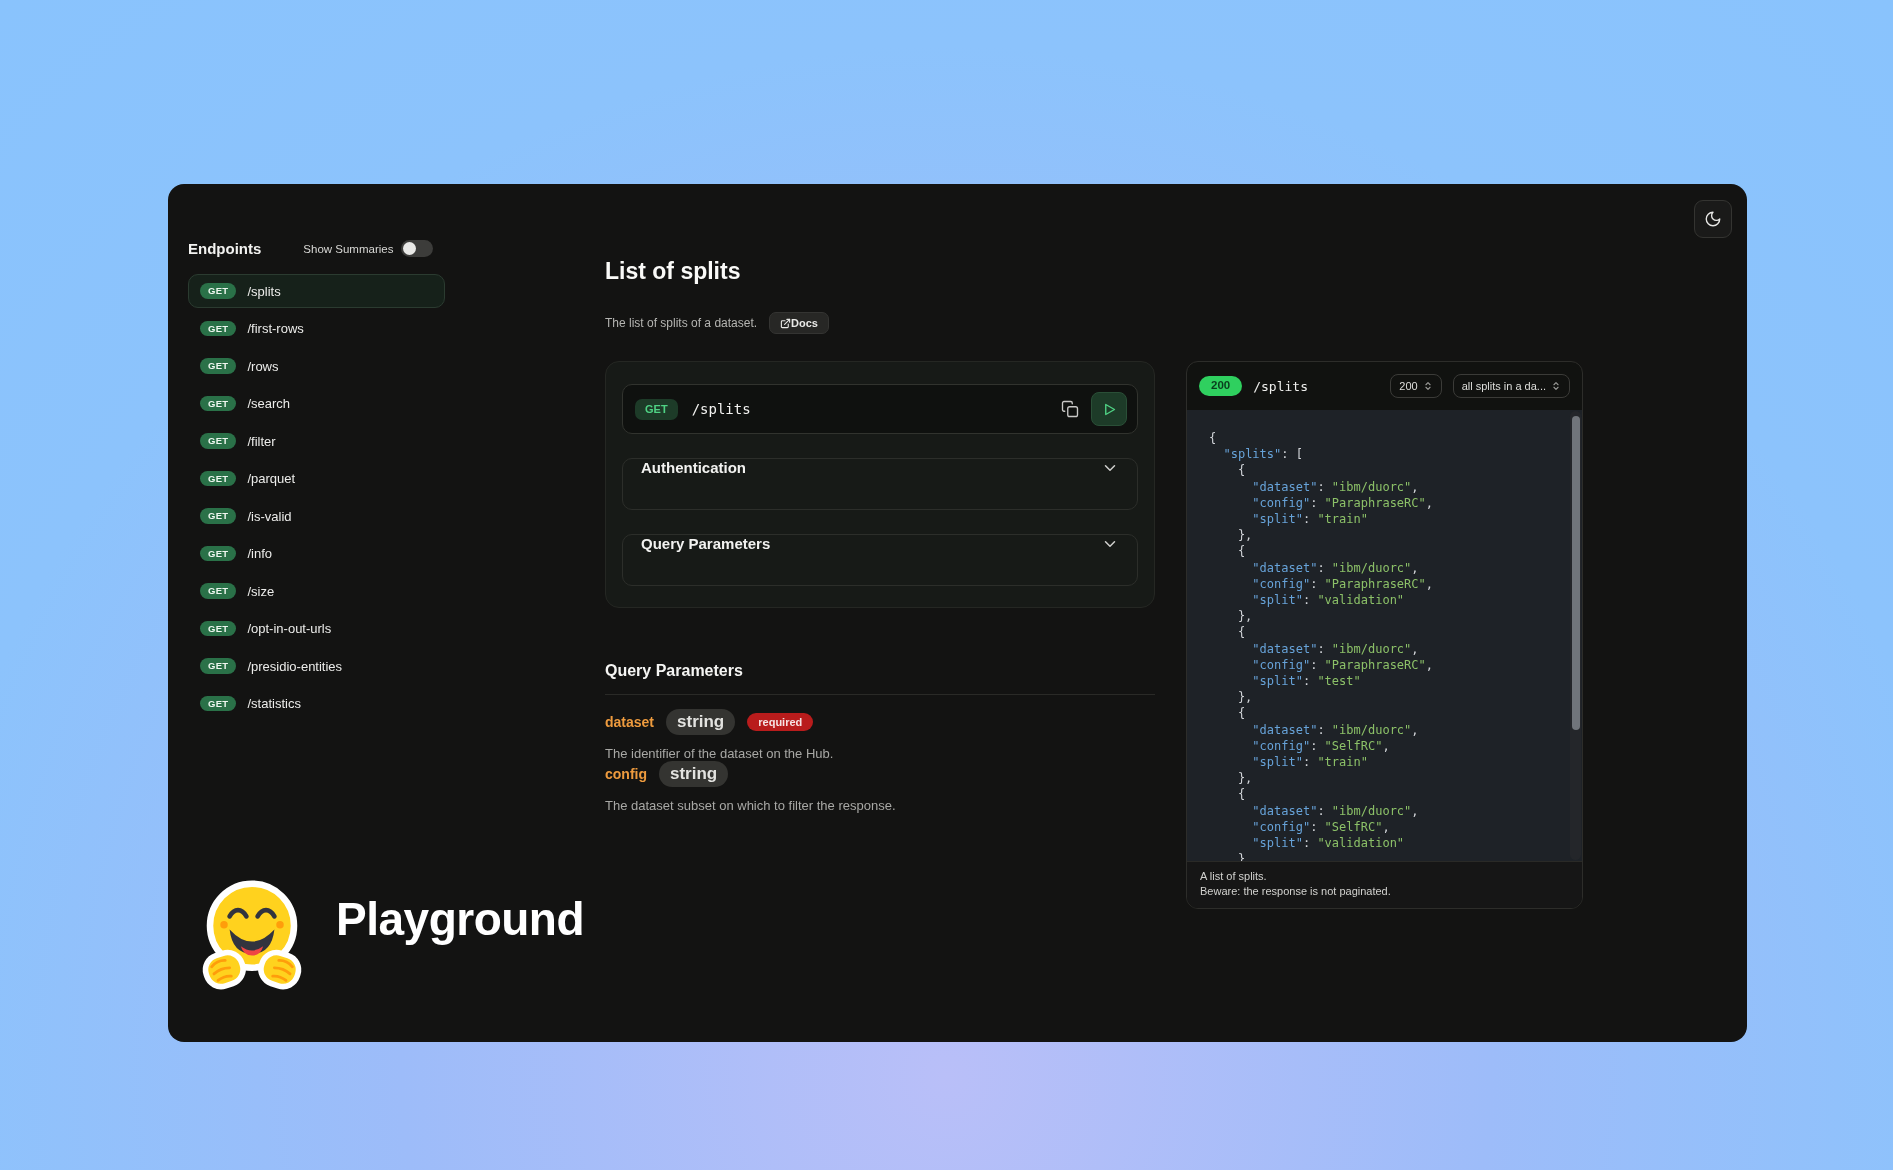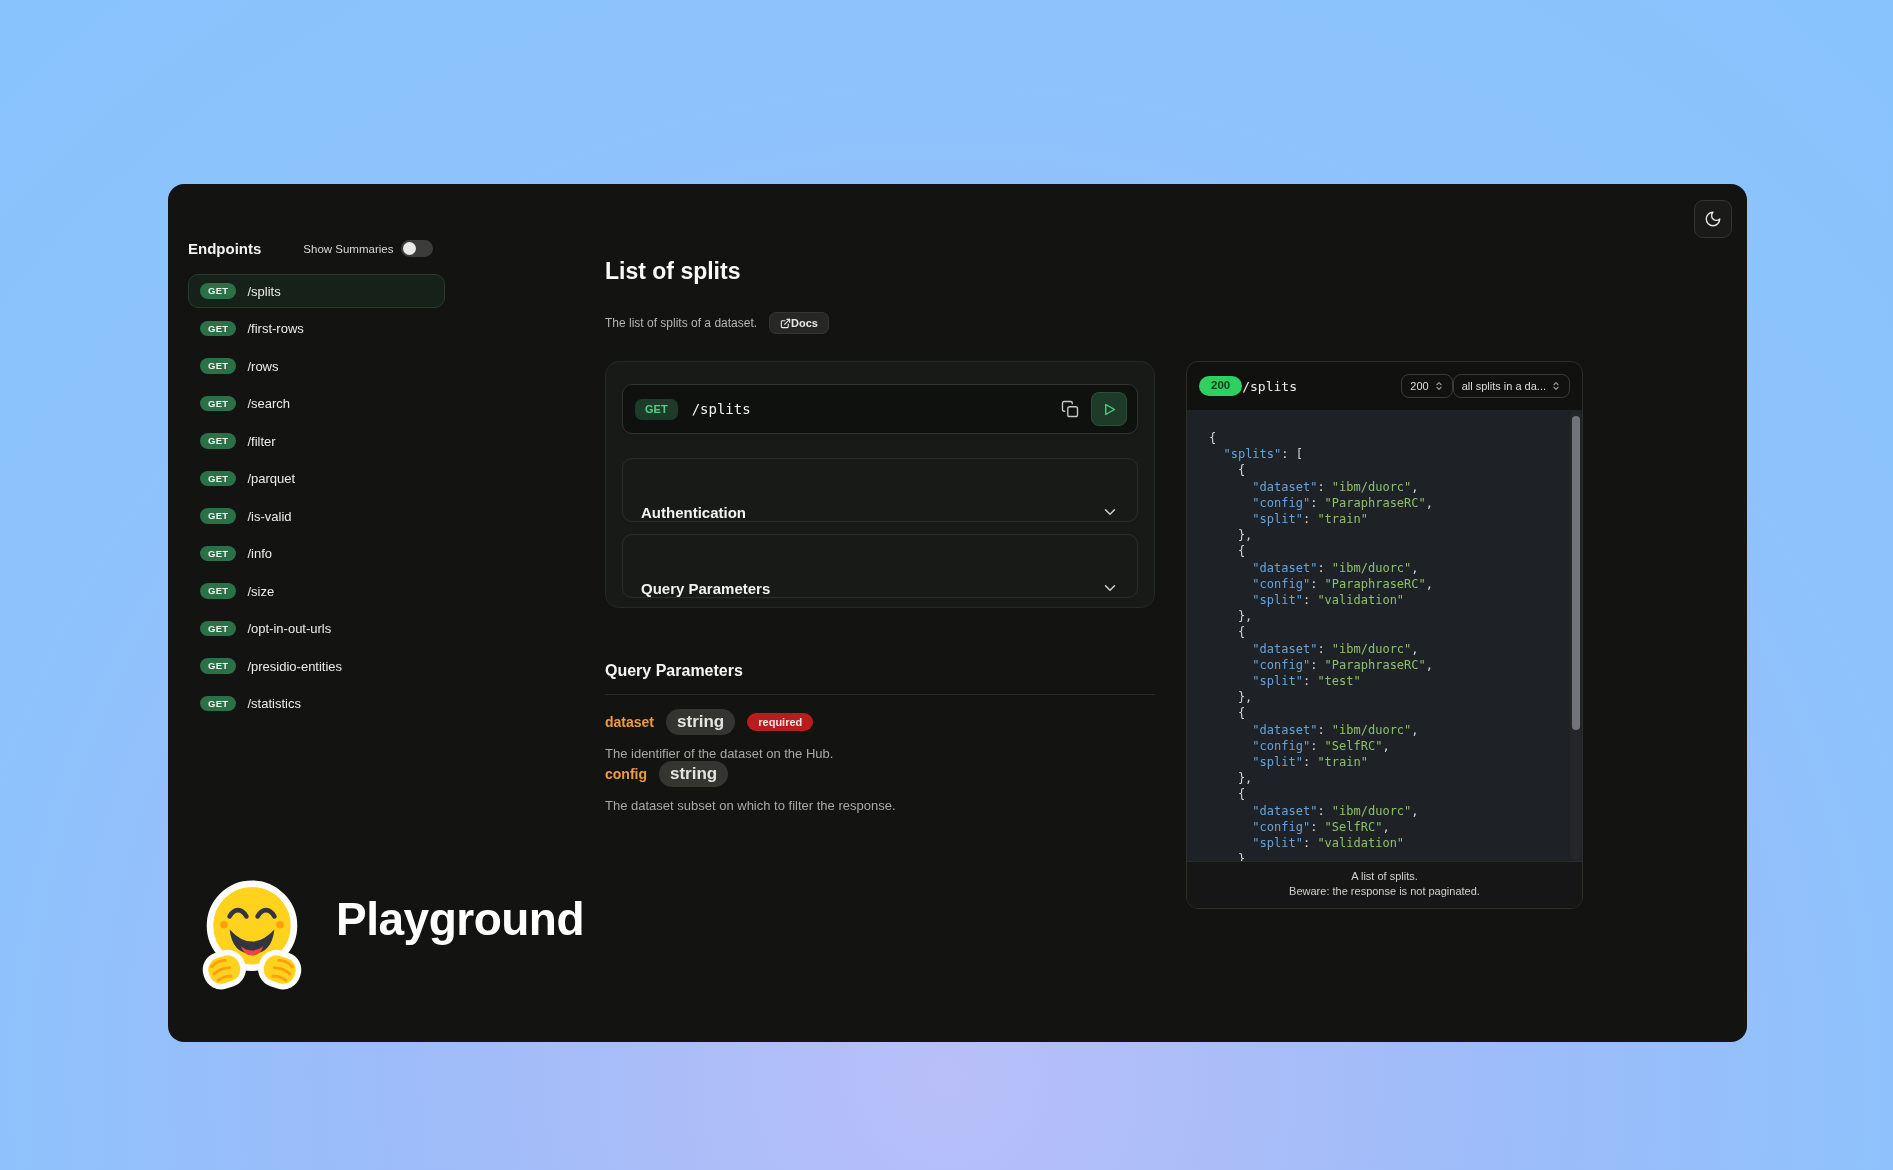--- a/index.html
+++ b/index.html
@@ -34,49 +34,49 @@
   .req-panel{position:absolute;left:437px;top:177px;width:550px;height:247px;background:#171a17;
     border:1px solid #252723;border-radius:14px;box-sizing:border-box;}
   .req-bar{position:absolute;left:16px;top:22px;width:516px;height:50px;background:#0f110f;border:1px solid #31332e;
     border-radius:10px;display:flex;align-items:center;padding:0 10px 0 12px;box-sizing:border-box;}
   .req-get{background:#1d3b28;color:#4fd284;font-size:11px;font-weight:700;padding:5px 10px;border-radius:7px;line-height:1;}
   .req-path{margin-left:14px;font-family:"DejaVu Sans Mono",monospace;font-size:14px;color:#f2f2f0;}
   .spacer{flex:1;}
   .icon-btn{background:none;border:none;padding:4px;cursor:pointer;display:flex;align-items:center;}
   .play-btn{margin-left:8px;width:36px;height:34px;background:#1d3b28;border:1px solid #2a4f37;border-radius:8px;
     display:flex;align-items:center;justify-content:center;cursor:pointer;}
-  .accordion{position:absolute;left:16px;width:516px;height:64px;border:1px solid #2c2e2a;border-radius:10px;
-    display:flex;align-items:flex-end;padding:0 18px;box-sizing:border-box;cursor:pointer;}
+  .accordion{position:absolute;left:16px;width:516px;height:52px;border:1px solid #2c2e2a;border-radius:10px;
+    display:flex;align-items:flex-start;padding:0 18px;box-sizing:border-box;cursor:pointer;}
   .accordion span{font-size:15px;font-weight:700;color:#f2f2f0;}
   #acc-0{top:96px;} #acc-1{top:172px;}
 
   .params{position:absolute;left:437px;top:478px;width:550px;}
   .params h2{margin:0 0 14px 0;font-size:16px;font-weight:800;color:#f5f5f3;padding-bottom:14px;border-bottom:1px solid #2a2a27;}
   .param{}
   .param-row{display:flex;align-items:center;gap:12px;}
   .param-name{color:#ee9b3e;font-size:14px;font-weight:700;}
   .type-badge{background:#343431;color:#e3e3e0;font-size:17px;font-weight:700;padding:3px 11px;border-radius:999px;}
   .req-badge{background:#b91c1c;color:#f6e3e3;font-size:11px;font-weight:700;padding:3px 11px;border-radius:999px;}
   .param-desc{margin-top:11px;font-size:13px;color:#a8a8a5;}
 
   
   .resp-panel{position:absolute;left:1018px;top:177px;width:397px;height:548px;border:1px solid #2d2d2a;
     border-radius:12px;background:#111210;display:flex;flex-direction:column;overflow:hidden;box-sizing:border-box;}
-  .resp-head{height:48px;flex:0 0 48px;display:flex;align-items:center;gap:0;padding:0 12px;}
+  .resp-head{height:48px;flex:0 0 48px;display:flex;align-items:center;gap:11px;padding:0 12px;}
   .status-badge{background:#2fd05f;color:#0a3d1d;font-size:11.5px;font-weight:700;padding:4px 12px;border-radius:999px;line-height:1;}
   .resp-path{font-family:"DejaVu Sans Mono",monospace;font-size:13px;color:#f0f0ee;}
   .select{display:flex;align-items:center;gap:5px;background:none;border:1px solid #3b3b38;border-radius:8px;
     padding:5px 8px;font-size:11px;color:#dededb;cursor:pointer;font-family:inherit;white-space:nowrap;}
   .code{flex:1;position:relative;background:#1e2227;overflow:hidden;}
   .code pre{margin:0;padding:20px 22px;font-family:"DejaVu Sans Mono",monospace;font-size:12px;line-height:16.2px;color:#d3d6da;}
   .code .k{color:#67a3d9;} .code .s{color:#8cc168;}
   .sb-track{position:absolute;right:1px;top:1px;bottom:1px;width:11px;background:#24262a;border-radius:6px;}
   .sb-thumb{position:absolute;right:1.5px;top:5px;width:8px;height:70%;background:#71757b;border-radius:6px;cursor:pointer;}
   .resp-foot{flex:0 0 auto;background:#161616;border-top:1px solid #2a2a27;padding:7px 13px 9px;}
-  .resp-foot div{font-size:11px;line-height:15px;color:#d2d2cf;text-align:center;}
+  .resp-foot div{font-size:11px;line-height:15px;color:#d2d2cf;}
 
   
   .brand{position:absolute;left:28px;top:692px;display:flex;align-items:flex-start;gap:28px;}
   .brand-title{padding-top:8px;font-size:46px;font-weight:800;color:#ffffff;line-height:70px;letter-spacing:-0.5px;}
   svg{display:block;}
 </style>
 </head>
 <body>
 
 <div class="card">

